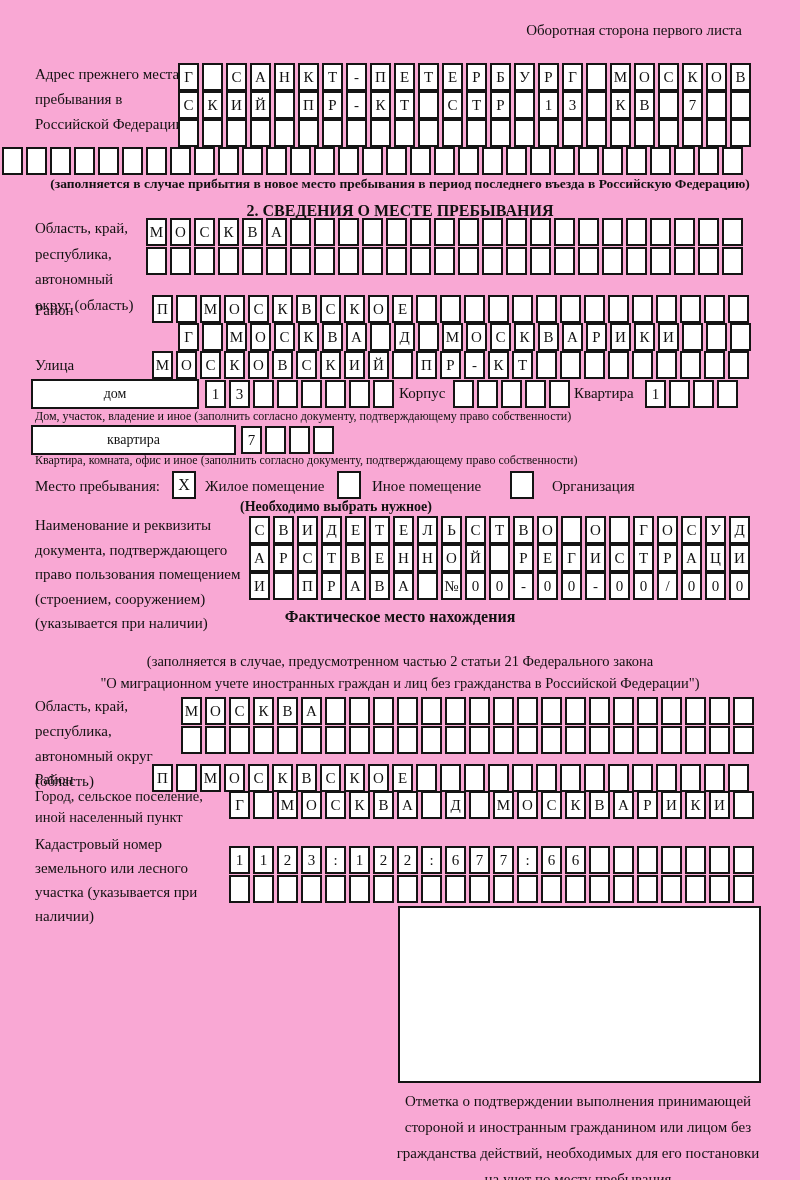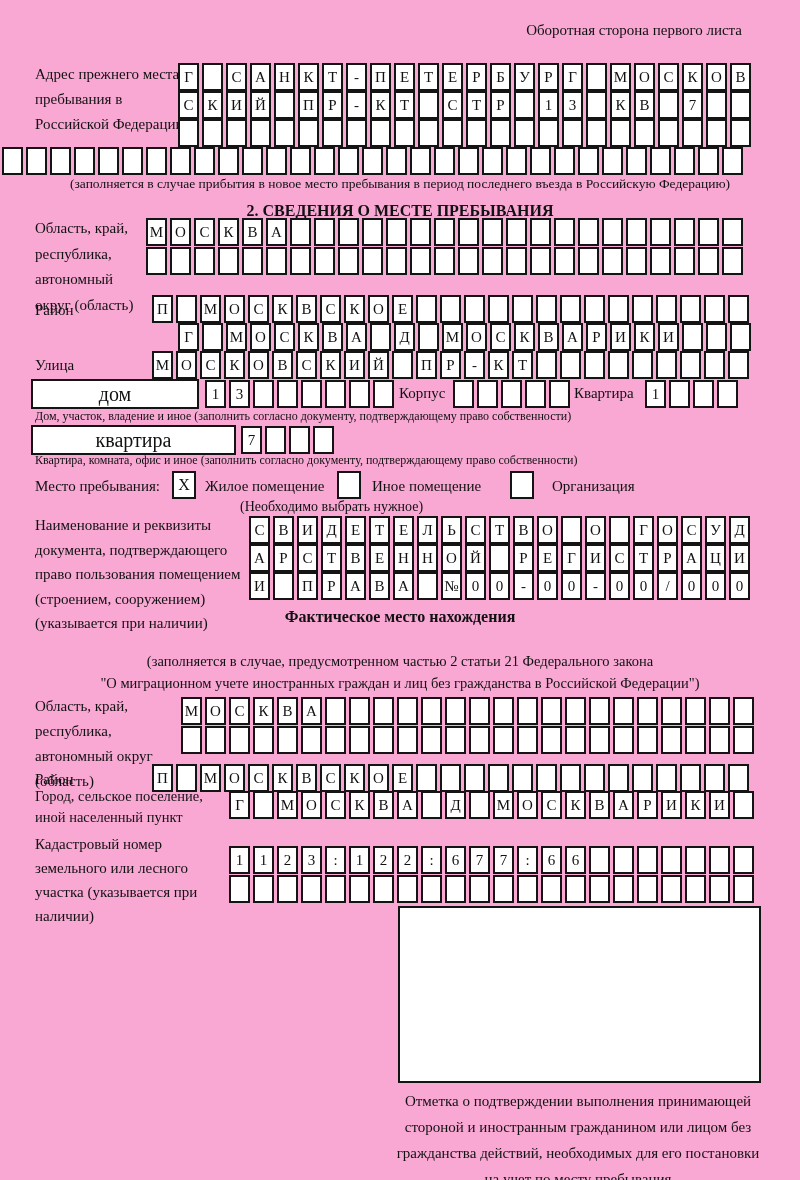--- a/index.html
+++ b/index.html
@@ -13,28 +13,28 @@
   .center{text-align:center;width:100%;left:0;}
   .heading{font-weight:bold;font-size:16px;}
   .cellrow{display:flex;gap:3px;}
   .cell{
     width:17px;height:24px;border:2px solid #141414;background:#fff;
     font-size:15px;line-height:24px;text-align:center;flex:0 0 auto;
     font-family:"Liberation Serif", serif;
   }
   .bigbox{
     border:2px solid #141414;height:26px;background:#fff;
-    font-size:20px;line-height:26px;text-align:center;
+    font-size:14px;line-height:26px;text-align:center;
   }
   .checkbox{
     width:20px;height:24px;border:2px solid #141414;background:#fff;
     font-size:16px;line-height:24px;text-align:center;
   }
   .stamp{border:2px solid #141414;background:#fff;}
-  .note{font-size:13.5px;}
+  .note{font-size:13.5px;font-weight:bold;}
 </style>
 </head>
 <body>
 
 <div class="sheet">
 
   <div class="abs lbl" style="top:18px;right:58px;font-size:15px;">Оборотная сторона первого листа</div>
 
   <div class="abs lbl" style="left:35px;top:62px;width:150px;">Адрес прежнего места пребывания в Российской Федерации</div>
 

